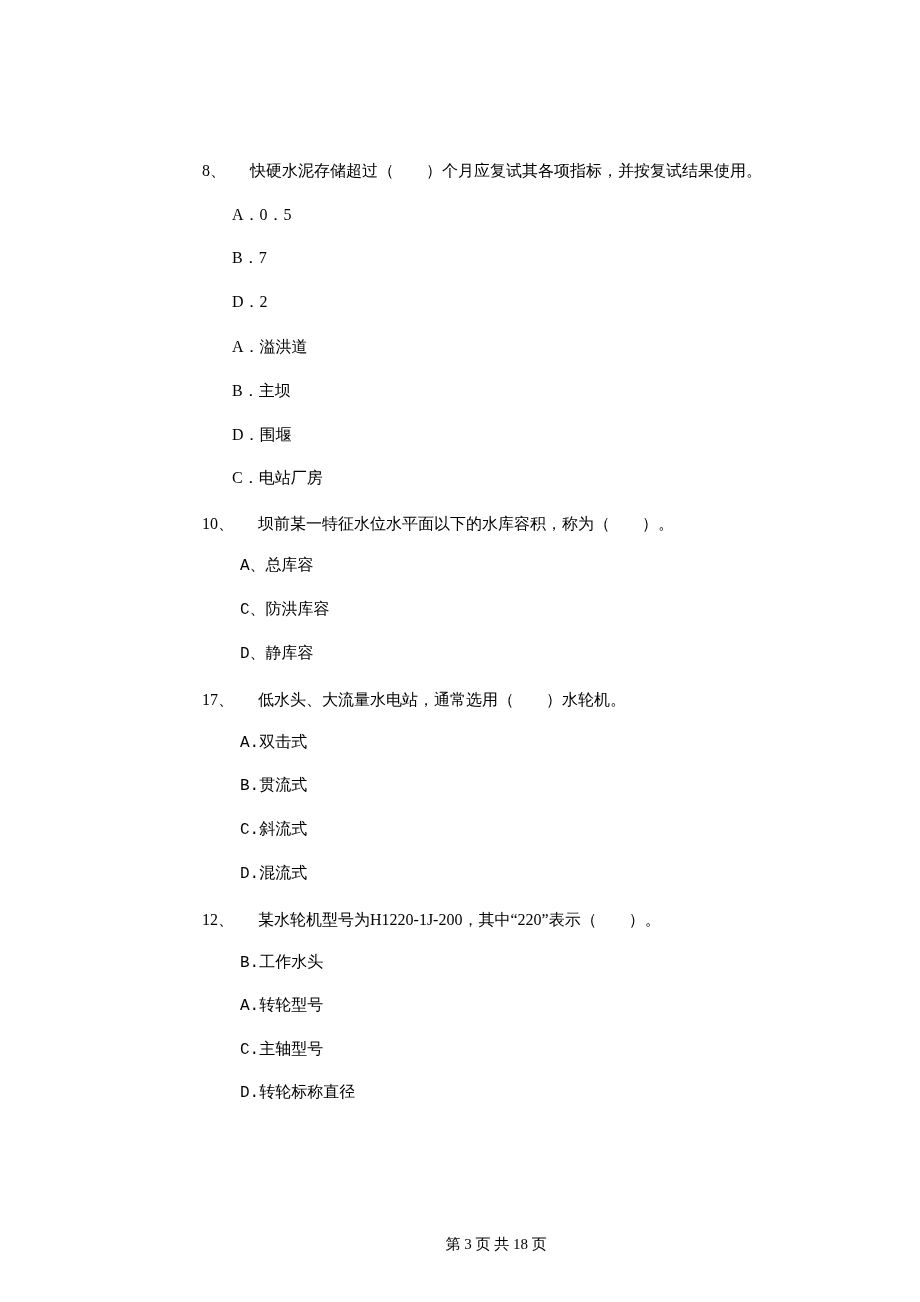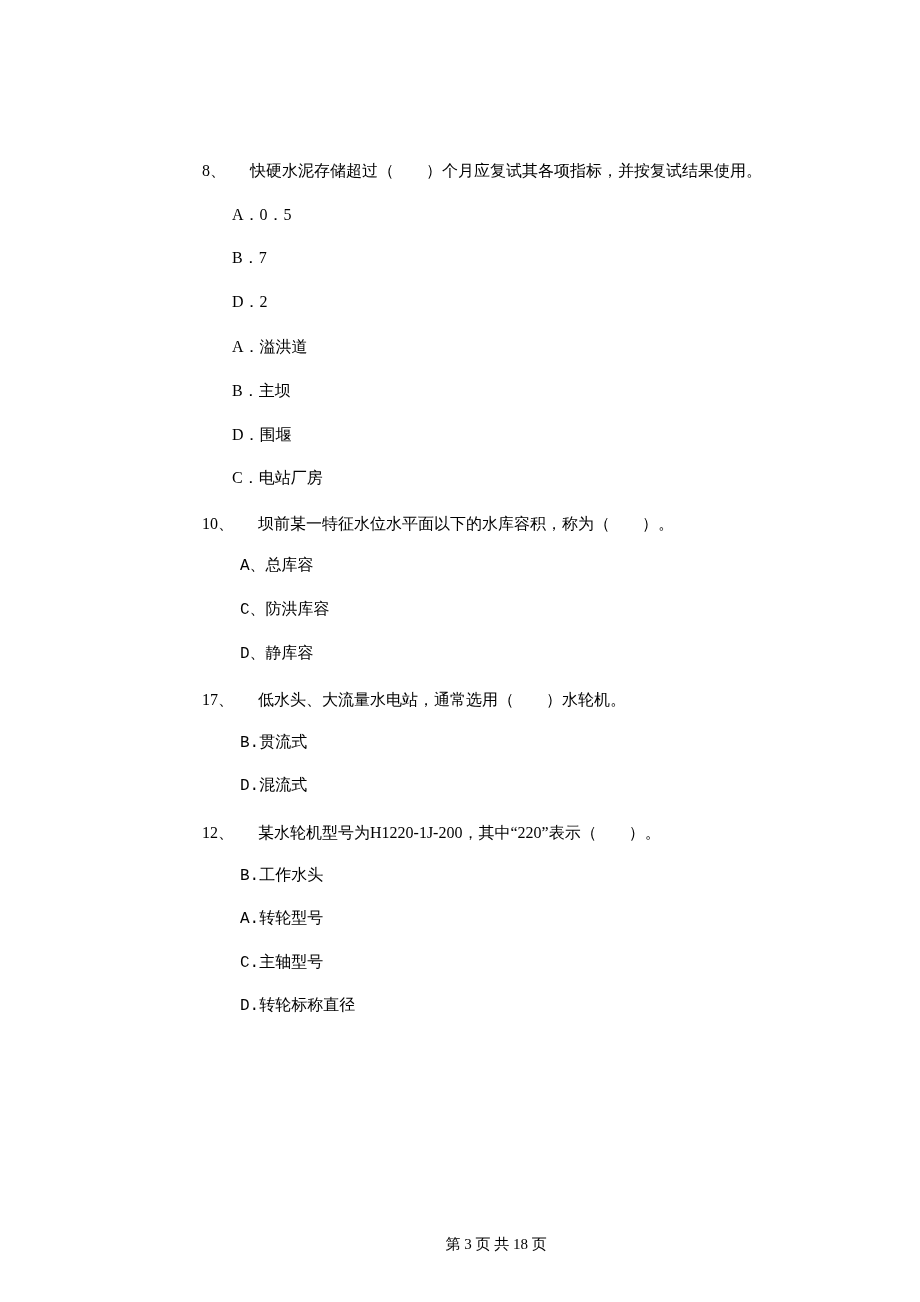--- a/index.html
+++ b/index.html
@@ -66,21 +66,23 @@
 
   <div class="question">
     <div class="question-text"><span>10、</span><span>坝前某一特征水位水平面以下的水库容积，称为（　　）。</span></div>
     <div class="option-indent">A、总库容</div>
     <div class="option-indent">C、防洪库容</div>
     <div class="option-indent">D、静库容</div>
   </div>
 
   <div class="question">
     <div class="question-text"><span>17、</span><span>低水头、大流量水电站，通常选用（　　）水轮机。</span></div>
+    <div class="option-indent">A.双击式</div>
     <div class="option-indent">B.贯流式</div>
+    <div class="option-indent">C.斜流式</div>
     <div class="option-indent">D.混流式</div>
   </div>
 
   <div class="question">
     <div class="question-text"><span>12、</span><span>某水轮机型号为H1220-1J-200，其中“220”表示（　　）。</span></div>
     <div class="option-indent">B.工作水头</div>
     <div class="option-indent">A.转轮型号</div>
     <div class="option-indent">C.主轴型号</div>
     <div class="option-indent">D.转轮标称直径</div>
   </div>

